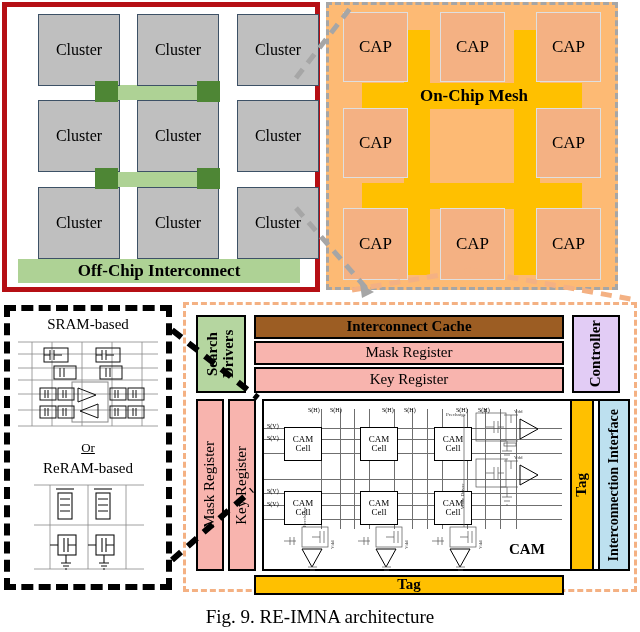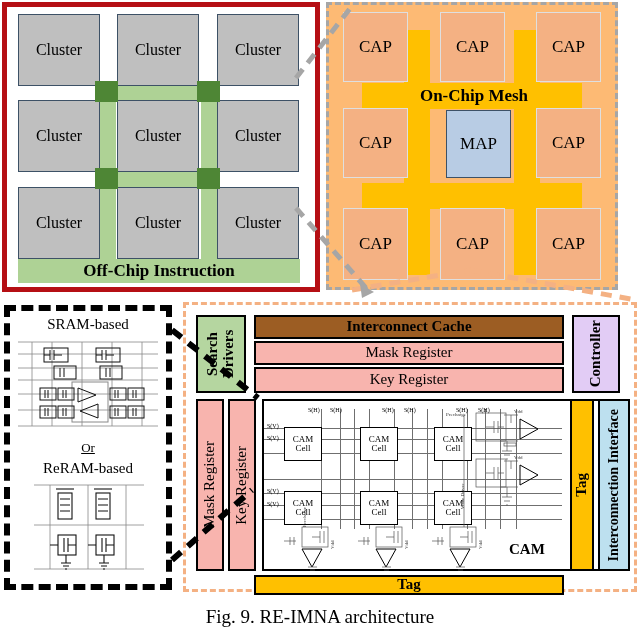--- a/index.html
+++ b/index.html
@@ -3,21 +3,21 @@
 <meta charset="utf-8">
 <style>
   html,body{margin:0;padding:0;background:#ffffff;}
   body{width:640px;height:632px;position:relative;overflow:hidden;
        font-family:"Liberation Serif","DejaVu Serif",serif;color:#000;}
   .abs{position:absolute;box-sizing:border-box;}
   .ctr{display:flex;align-items:center;justify-content:center;text-align:center;line-height:1.05;}
 
   
   #panelA{left:2px;top:2px;width:318px;height:290px;border:5px solid #b50f14;background:#fff;}
-  .cluster{background:#bfbfbf;border:1px solid #3d5166;font-size:16px;}
+  .cluster{background:#bfbfbf;border:1px solid #3d5166;font-size:16px;margin-left:20px;}
   .mesh-g{background:#aed295;}
   .mesh-node{background:#4e8635;}
   .offchip{background:#aed295;font-size:17px;font-weight:bold;}
 
   
   #panelB{left:326px;top:2px;width:292px;height:288px;border:3px dashed #a6a6a6;background:#fdba74;}
   .cap{background:#f4b183;border:1px solid #dfdfdf;font-size:17px;}
   .map{background:#b8cce4;border:1px solid #3d5166;font-size:17px;}
   .bus{background:#ffc000;}
   .mesh-label{font-size:17px;font-weight:bold;z-index:6;}
@@ -70,36 +70,35 @@
 
   <div class="abs cluster ctr" style="left:11px;top:180px;width:82px;height:72px;">Cluster</div>
   <div class="abs cluster ctr" style="left:110px;top:180px;width:82px;height:72px;">Cluster</div>
   <div class="abs cluster ctr" style="left:210px;top:180px;width:82px;height:72px;">Cluster</div>
 
   <div class="abs mesh-node" style="left:88px;top:74px;width:23px;height:21px;"></div>
   <div class="abs mesh-node" style="left:190px;top:74px;width:23px;height:21px;"></div>
   <div class="abs mesh-node" style="left:88px;top:161px;width:23px;height:21px;"></div>
   <div class="abs mesh-node" style="left:190px;top:161px;width:23px;height:21px;"></div>
 
-  <div class="abs offchip ctr" style="left:11px;top:252px;width:282px;height:24px;">Off-Chip Instruction</div>
+  <div class="abs offchip ctr" style="left:11px;top:252px;width:282px;height:24px;">Off-Chip Interconnect</div>
 </div>
 
 <div class="abs" id="panelB">
 
   <div class="abs bus" style="left:75px;top:25px;width:26px;height:245px;"></div>
   <div class="abs bus" style="left:185px;top:25px;width:26px;height:245px;"></div>
   <div class="abs bus" style="left:33px;top:78px;width:220px;height:26px;"></div>
   <div class="abs bus" style="left:33px;top:178px;width:220px;height:26px;"></div>
 
   <div class="abs cap ctr" style="left:14px;top:7px;width:65px;height:70px;">CAP</div>
   <div class="abs cap ctr" style="left:111px;top:7px;width:65px;height:70px;">CAP</div>
   <div class="abs cap ctr" style="left:207px;top:7px;width:65px;height:70px;">CAP</div>
 
   <div class="abs cap ctr" style="left:14px;top:103px;width:65px;height:70px;">CAP</div>
-  <div class="abs map ctr" style="left:117px;top:105px;width:65px;height:68px;">MAP</div>
   <div class="abs cap ctr" style="left:207px;top:103px;width:65px;height:70px;">CAP</div>
 
   <div class="abs cap ctr" style="left:14px;top:203px;width:65px;height:72px;">CAP</div>
   <div class="abs cap ctr" style="left:111px;top:203px;width:65px;height:72px;">CAP</div>
   <div class="abs cap ctr" style="left:207px;top:203px;width:65px;height:72px;">CAP</div>
 
   <div class="abs mesh-label ctr" style="left:70px;top:80px;width:150px;height:22px;text-align:right;">On-Chip Mesh</div>
 </div>
 
 <div class="abs" id="panelC">

